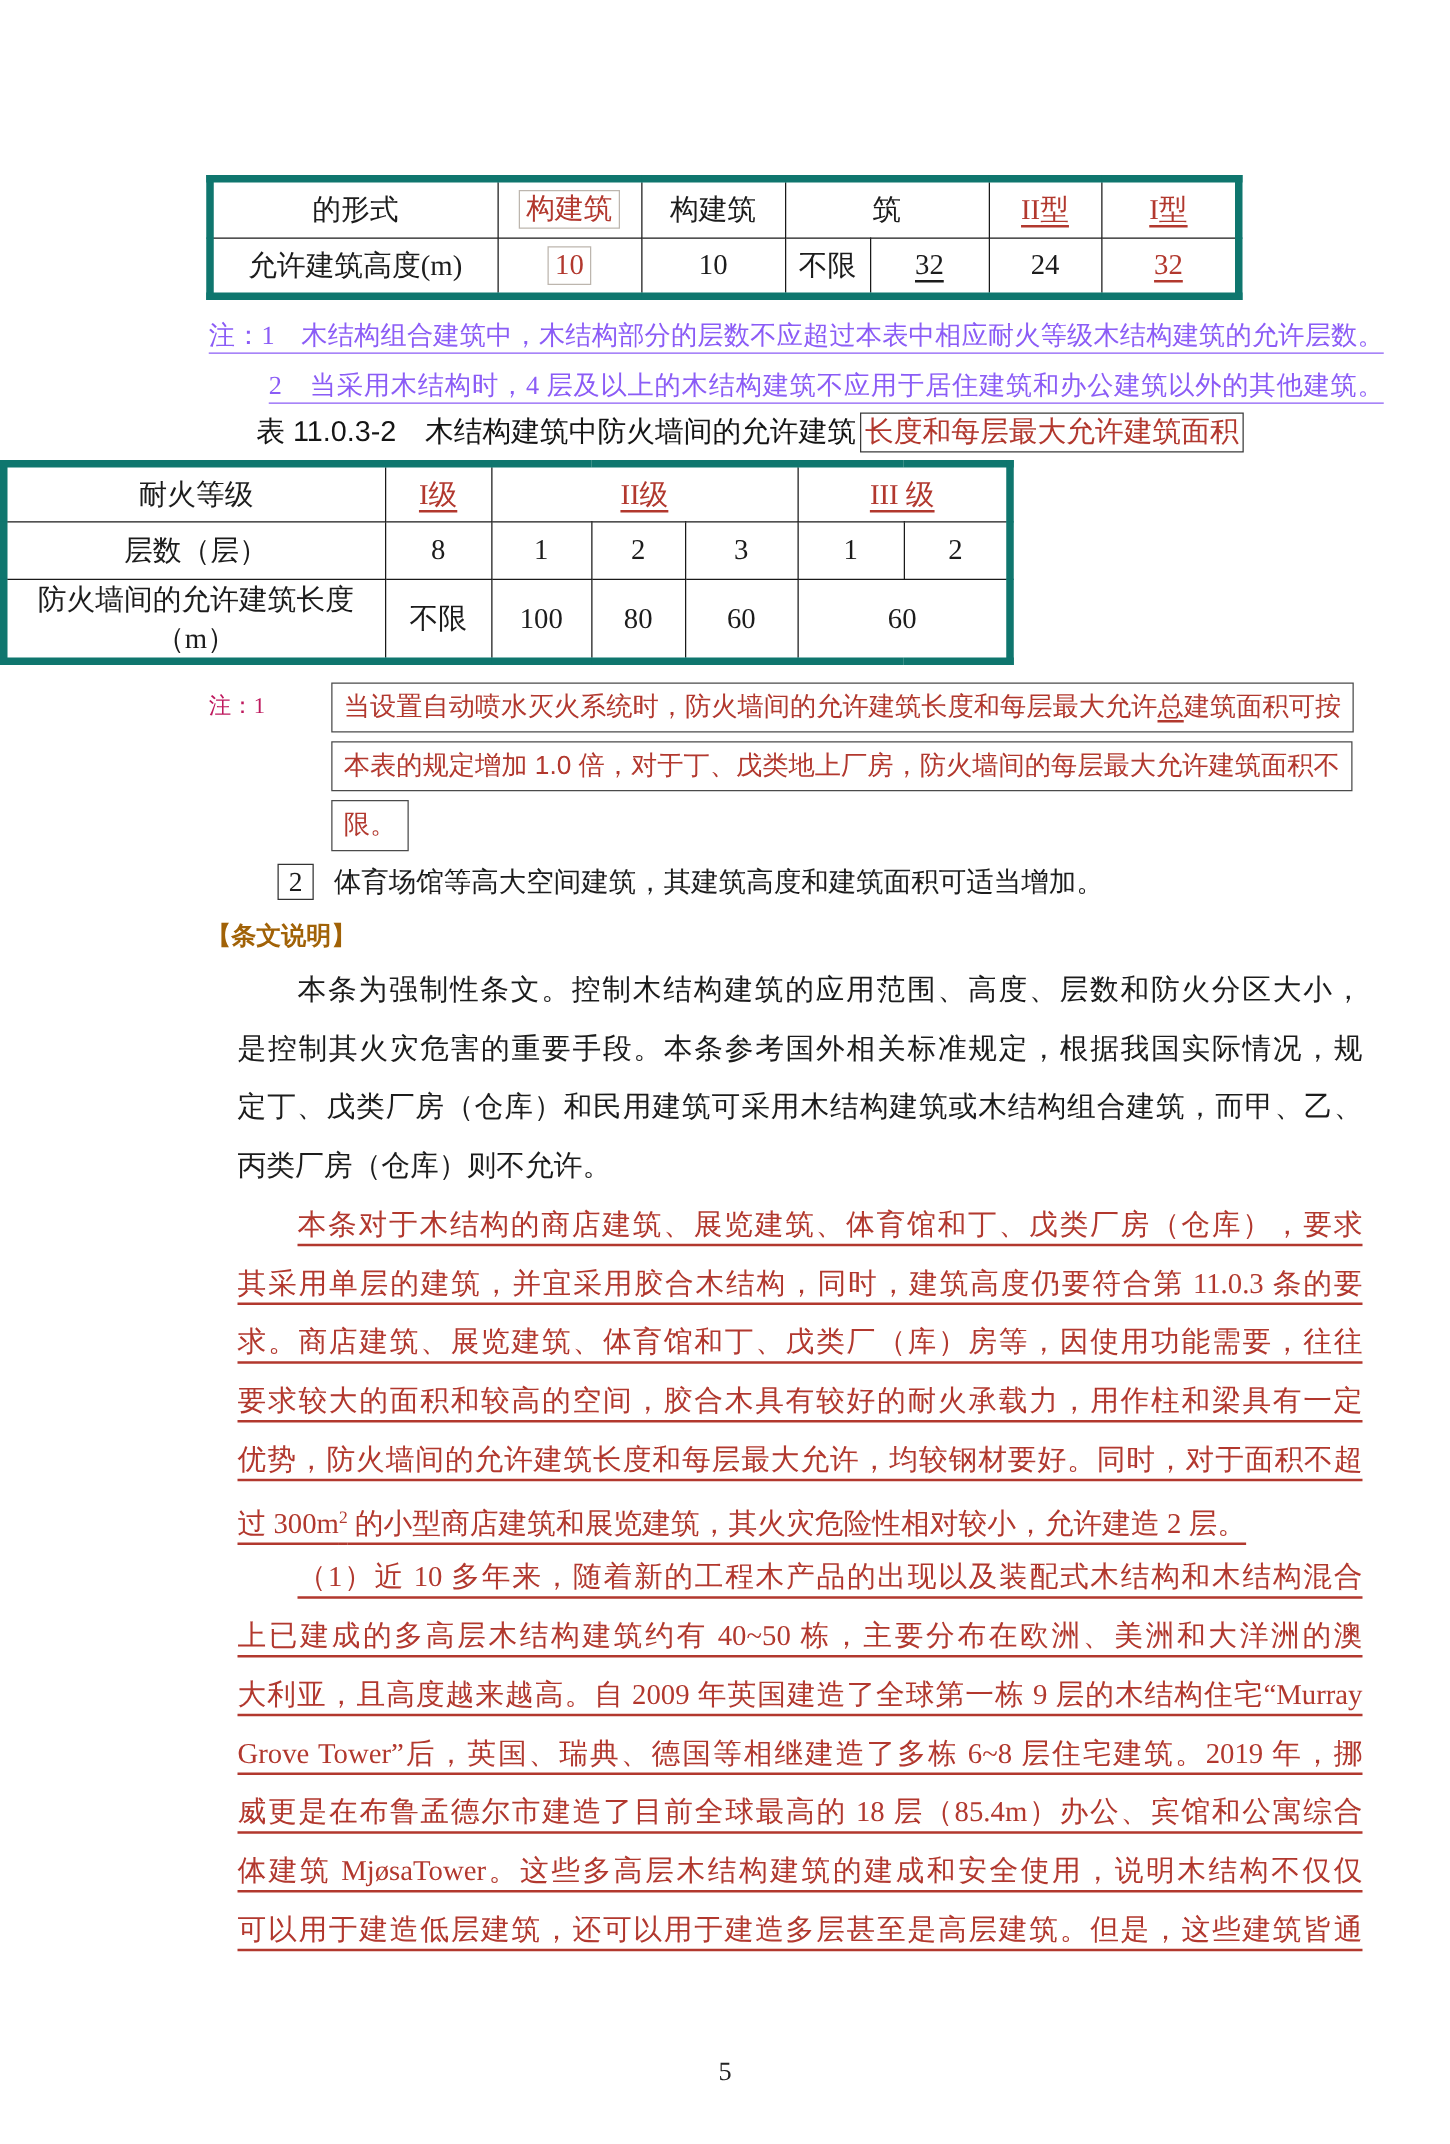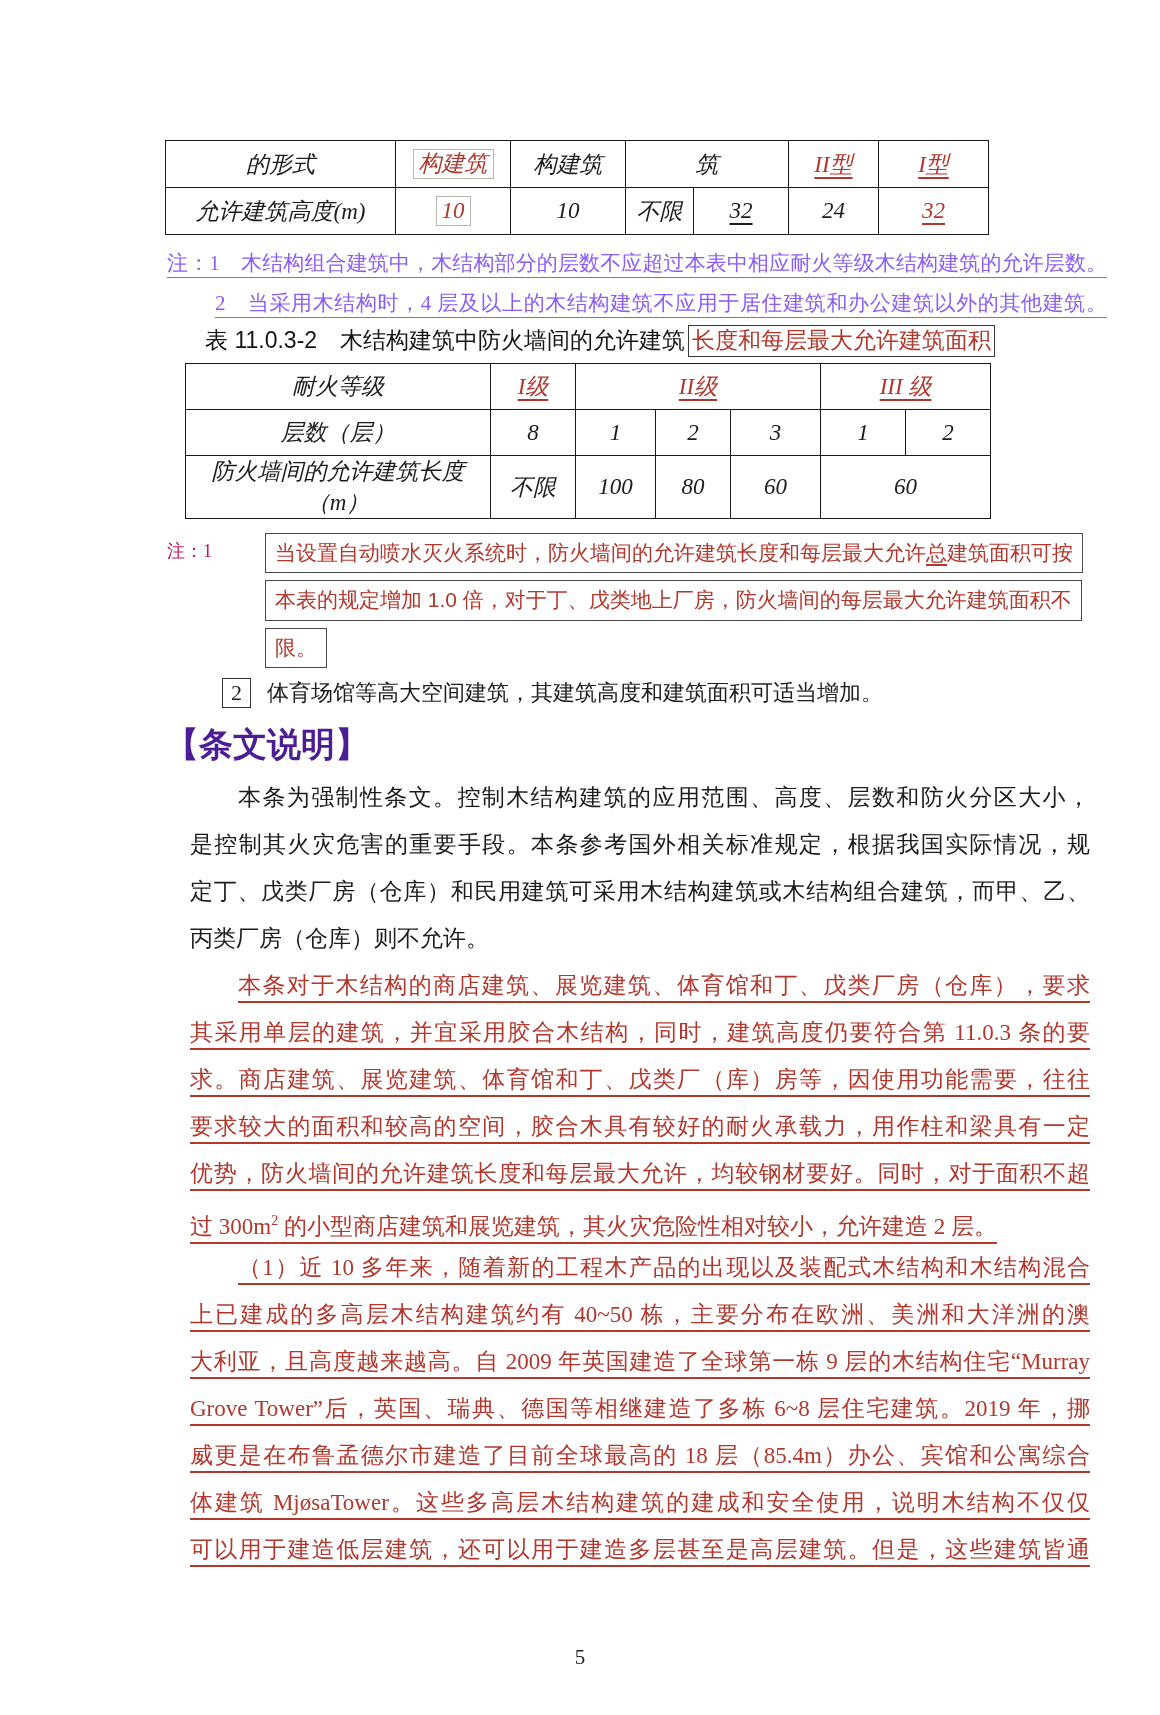--- a/index.html
+++ b/index.html
@@ -1,26 +1,26 @@
 <!DOCTYPE html>
 <html><head>
 <meta charset="utf-8">
 <style>
   html,body{margin:0;padding:0;background:#ffffff;}
   .page{position:relative;width:1160px;height:1715px;background:#fff;
         font-family:"Liberation Serif",serif;color:#1c1c1c;overflow:hidden;}
   .spacer-top{height:140px;}
 
   
-  table.t{border-collapse:collapse;border:1px solid #0f766e;table-layout:fixed;font-style:italic;}
+  table.t{border-collapse:collapse;border:6px solid #0f766e;table-layout:fixed;}
   table.t td{border:1px solid #1a1a1a;text-align:center;vertical-align:middle;
              font-size:23px;padding:0 2px;overflow:hidden;}
   #t1{margin-left:165px;width:823px;}
   #t1 tr{height:47px;}
-  #t2{margin-left:185px;width:805px;margin-top:6px;}
+  #t2{width:805px;margin-top:6px;}
   #t2 tr{height:46px;}
 
   .red{color:#b2382e;}
   .u{text-decoration:underline;text-underline-offset:5px;text-decoration-thickness:1.5px;}
   .sans{font-family:"Liberation Sans",sans-serif;}
   .insbox{display:inline-block;border:1px solid #bdb6ae;padding:0 5px;line-height:1.25;background:#fff;}
 
   
   #t1notes{margin:8px 0 0 167px;width:940px;}
   .noteline{font-size:21px;height:40px;line-height:40px;color:#8b5cf6;
@@ -41,21 +41,21 @@
   .boxindent{margin-left:98px;}
   .notebox{display:inline-block;border:1.6px solid #4a4a4a;padding:5px 9px;
            font-family:"Liberation Sans",sans-serif;font-size:21px;color:#b2382e;line-height:1.35;}
   .notebox .u{text-underline-offset:4px;}
 
   #blacknote2{margin:10px 0 0 167px;font-size:22px;height:30px;line-height:30px;}
   .numbox{display:inline-block;border:1px solid #333;padding:0 8px;margin:0 16px 0 55px;line-height:1.25;}
 
   
   #heading{margin:14px 0 0 165px;font-family:"Liberation Sans",sans-serif;
-           font-weight:bold;font-size:34px;color:#4c1d95;}
+           font-weight:bold;font-size:20px;color:#a16207;}
   #paras{margin:6px 0 0 190px;width:900px;font-size:23px;}
   .pline{height:47px;line-height:47px;}
   .redl{color:#b2382e;text-decoration:underline;text-underline-offset:8px;text-decoration-thickness:1.5px;}
   .pline sup{font-size:14px;}
 
   #pagenum{position:absolute;left:0;right:0;top:1645px;text-align:center;font-size:21px;color:#222;}
 </style>
 </head>
 <body>
 

